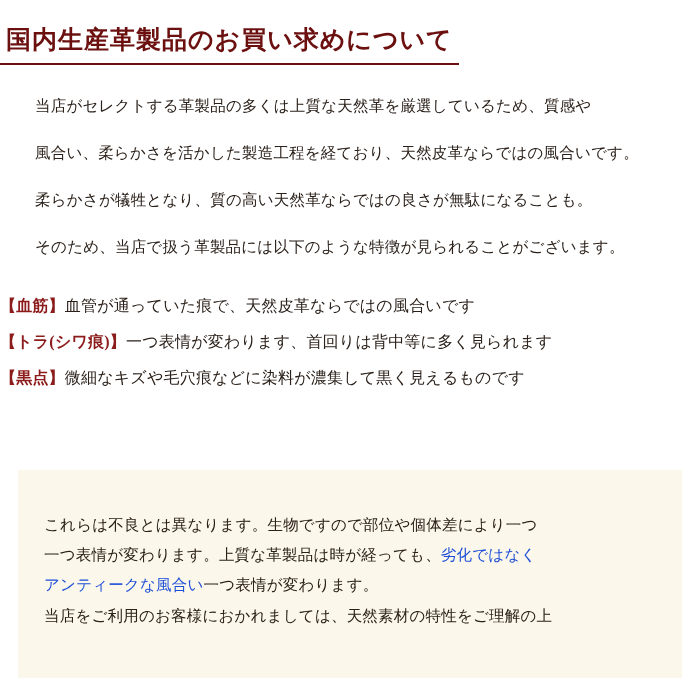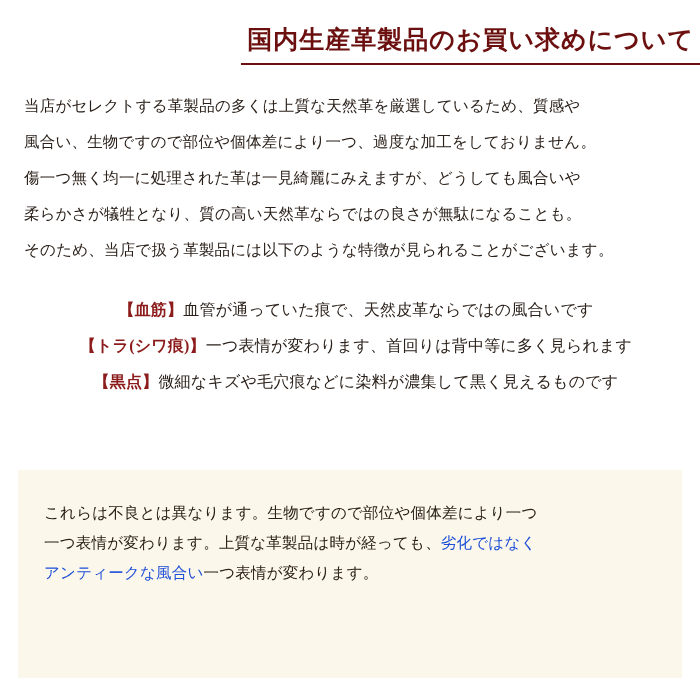--- a/index.html
+++ b/index.html
@@ -16,22 +16,22 @@
   }
   .page {
     position: relative;
     width: 700px;
     height: 700px;
     box-sizing: border-box;
   }
 
   
   .title-wrap {
-    padding: 24px 0 0 12px;
-    text-align: right;
+    padding: 24px 0 0 0;
+    text-align: left;
   }
   .title {
     display: inline-block;
     font-size: 25px;
     font-weight: bold;
     color: #6b0f0f;
     letter-spacing: 1px;
     padding: 0 6px 6px 6px;
     border-bottom: 2px solid #6b0f0f;
     line-height: 1.3;
@@ -39,28 +39,28 @@
 
   
   .intro {
     margin: 26px 18px 0 18px;
     font-size: 15.5px;
     line-height: 1.95;
     color: #2b211a;
     letter-spacing: 0.2px;
   }
   .intro p {
-    margin: 6px;
+    margin: 17px;
     white-space: nowrap;
   }
 
   
   .features {
-    margin: 26px 0 0 12px;
-    text-align: center;
+    margin: 26px 0 0 0;
+    text-align: left;
   }
   .feature-row {
     font-size: 16px;
     line-height: 2.25;
     color: #2b211a;
     white-space: nowrap;
     letter-spacing: 0.2px;
   }
   .feature-tag {
     color: #8c1b1b;
@@ -70,21 +70,21 @@
   
   .note-box {
     position: absolute;
     left: 18px;
     right: 18px;
     top: 470px;
     height: 208px;
     background: #fbf7ea;
     border: 0;
     box-sizing: border-box;
-    padding: 28px 26px 0 26px;
+    padding: 40px 26px 0 26px;
   }
   .note-line {
     font-size: 15.5px;
     line-height: 1.95;
     color: #2b211a;
     white-space: nowrap;
     letter-spacing: 0.2px;
   }
   .hl-red {
     color: #1d4ed8;
@@ -94,37 +94,37 @@
 <body>
 
 <div class="page">
 
   <div class="title-wrap">
     <div class="title">国内生産革製品のお買い求めについて</div>
   </div>
 
   <div class="intro">
     <p>当店がセレクトする革製品の多くは上質な天然革を厳選しているため、質感や</p>
-    <p>風合い、生物ですので部位や個体差により一つ、過度な加工をしておりません。</p>
-    <p>傷一つ無く均一に処理された革は一見綺麗にみえますが、どうしても風合いや</p>
+    <p>風合い、柔らかさを活かした製造工程を経ており、天然皮革ならではの風合いです。</p>
     <p>柔らかさが犠牲となり、質の高い天然革ならではの良さが無駄になることも。</p>
     <p>そのため、当店で扱う革製品には以下のような特徴が見られることがございます。</p>
   </div>
 
   <div class="features">
     <div class="feature-row">
       <span class="feature-tag">【血筋】</span><span>血管が通っていた痕で、天然皮革ならではの風合いです</span>
     </div>
     <div class="feature-row">
       <span class="feature-tag">【トラ(シワ痕)】</span><span>一つ表情が変わります、首回りは背中等に多く見られます</span>
     </div>
     <div class="feature-row">
       <span class="feature-tag">【黒点】</span><span>微細なキズや毛穴痕などに染料が濃集して黒く見えるものです</span>
     </div>
   </div>
 
   <div class="note-box">
     <div class="note-line">これらは不良とは異なります。生物ですので部位や個体差により一つ</div>
     <div class="note-line"><span>一つ表情が変わります。上質な革製品は時が経っても、</span><span class="hl-red">劣化ではなく</span></div>
     <div class="note-line"><span class="hl-red">アンティークな風合い</span><span>一つ表情が変わります。</span></div>
+    <div class="note-line">当店をご利用のお客様におかれましては、天然素材の特性をご理解の上</div>
   </div>
 
 </div>
 
 </body></html>

